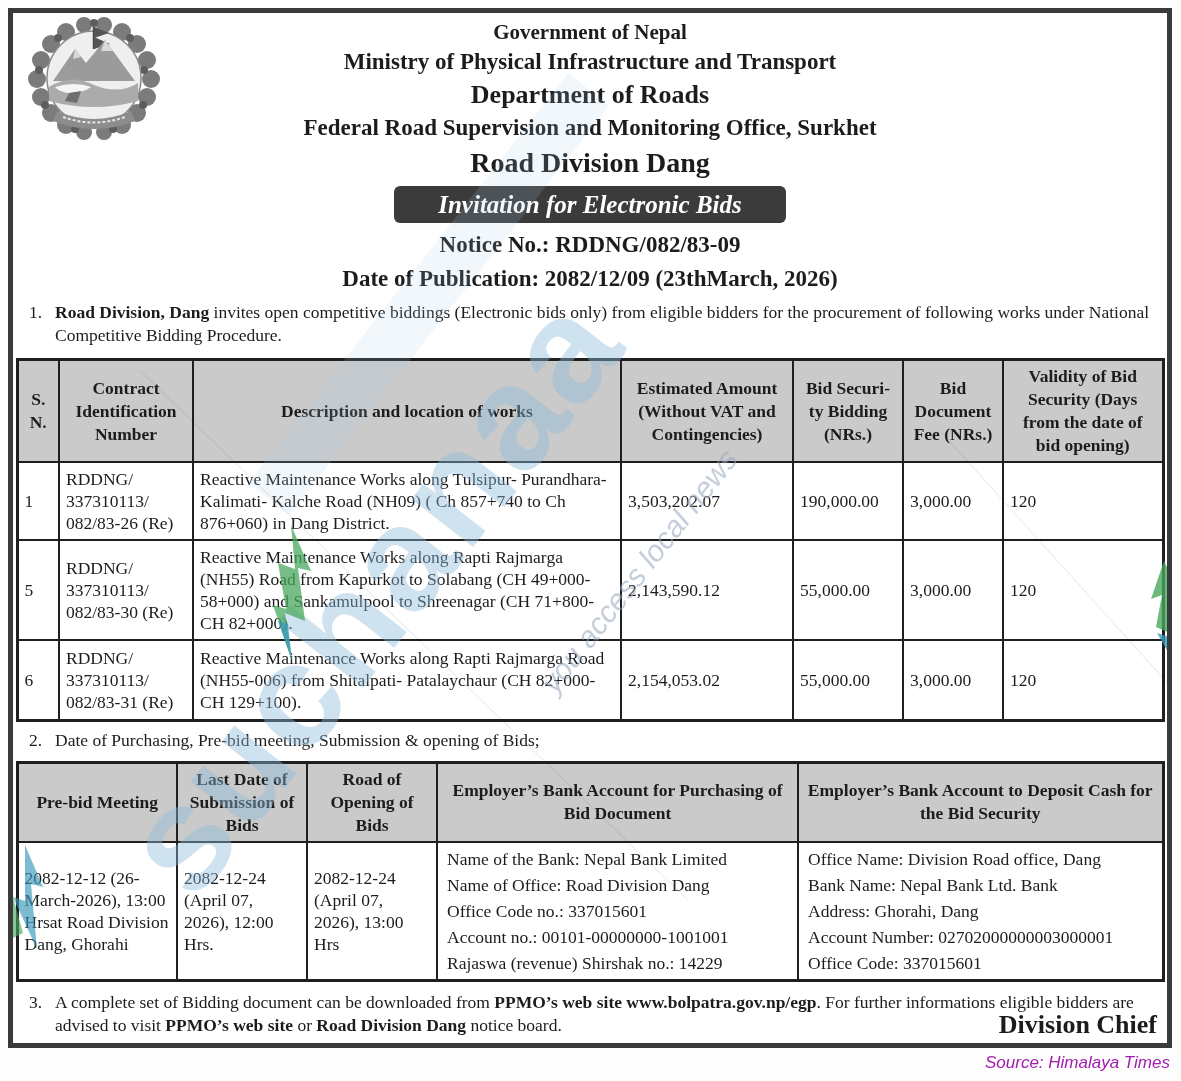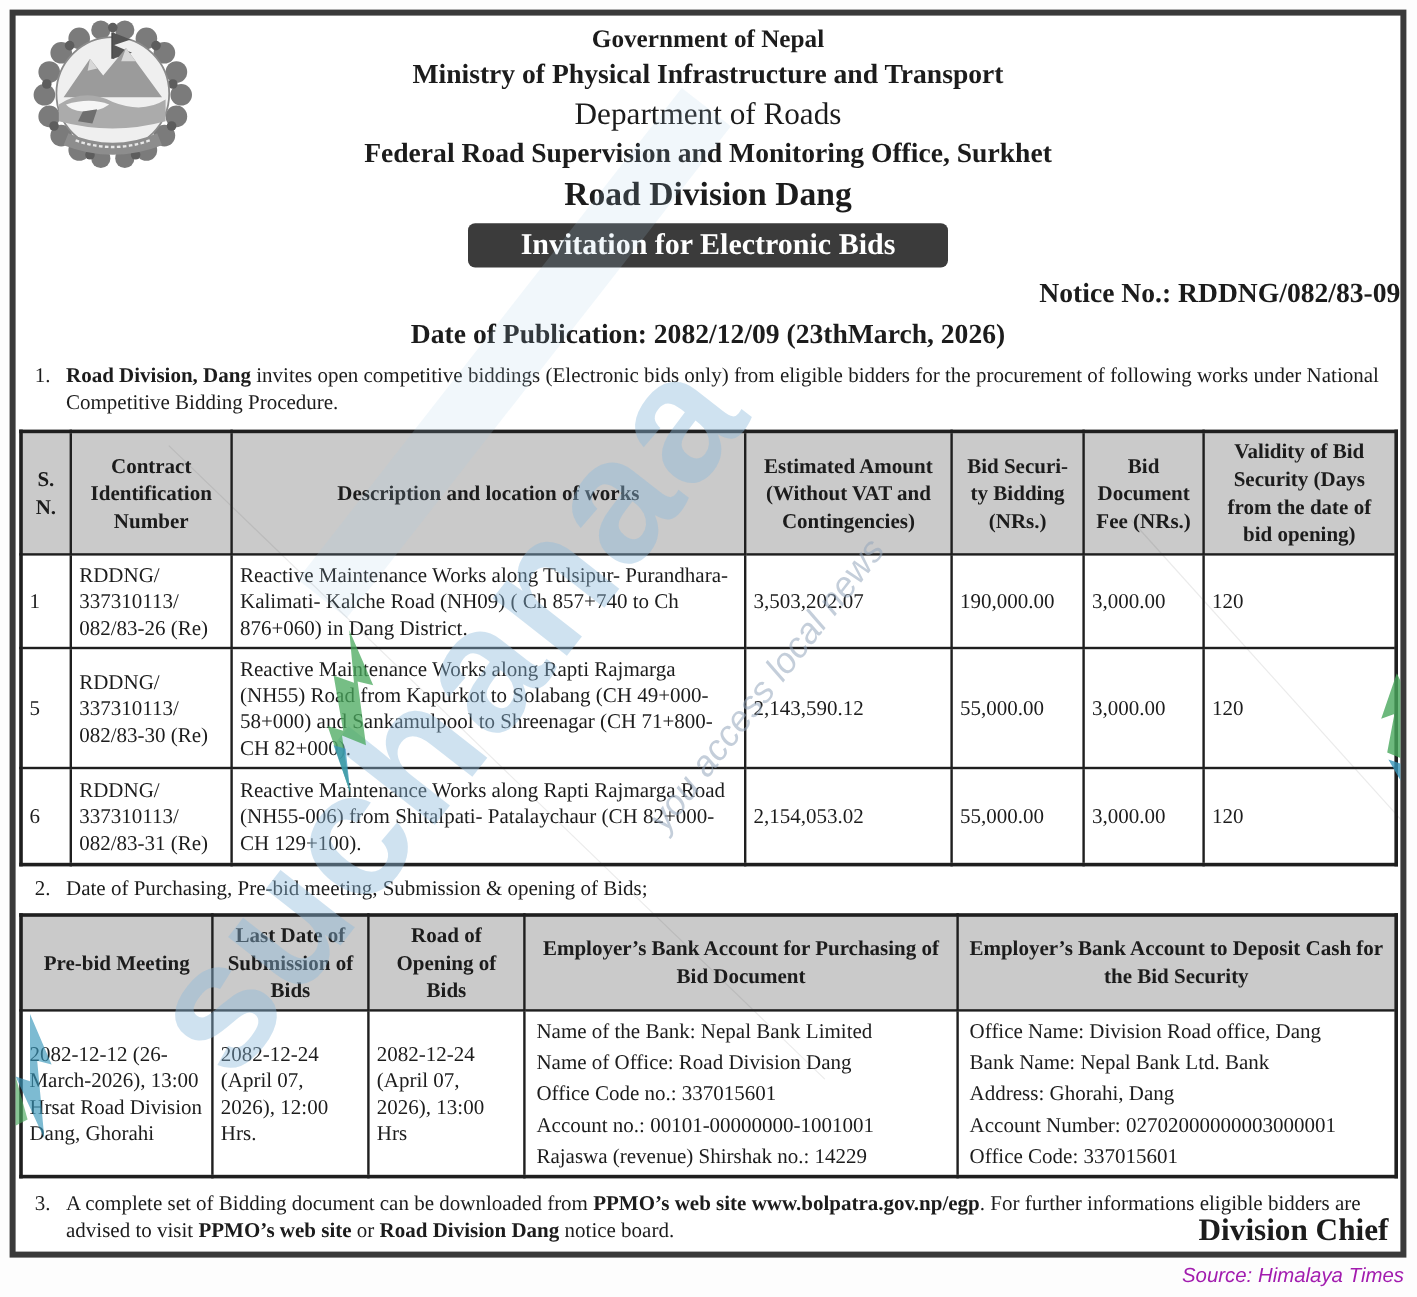--- a/index.html
+++ b/index.html
@@ -25,27 +25,27 @@
   .wm-arrow-left{left:252px;top:512px;}
   .wm-arrow-right{left:1128px;top:548px;width:46px;height:110px;}
   .wm-arrow-bottom{left:-10px;top:832px;width:44px;height:104px;}
   
   .emblem{position:absolute;left:12px;top:2px;z-index:2;}
   
   .content{position:relative;z-index:3;}
   .hdr{text-align:center;padding-top:6px;}
   .hl0{font-size:21px;font-weight:bold;line-height:27px;}
   .hl1{font-size:23px;font-weight:bold;line-height:32px;}
-  .hl2{font-size:26px;font-weight:normal;line-height:34px;}
+  .hl2{font-size:26px;font-weight:bold;line-height:34px;}
   .hl3{font-size:23px;font-weight:bold;line-height:32px;}
   .hl4{font-size:28px;font-weight:bold;line-height:37px;}
-  .banner-row{text-align:center;margin-top:5px;}
+  .banner-row{text-align:center;margin-top:5px;font-style:italic;}
   .banner{display:inline-block;background:#3b3b3b;color:#ffffff;font-weight:bold;
           font-size:25px;line-height:27px;padding:5px 44px;border-radius:6px;}
-  .notice-no{font-size:23px;font-weight:bold;line-height:30px;margin-top:7px;text-align:right;}
+  .notice-no{font-size:23px;font-weight:bold;line-height:30px;margin-top:7px;text-align:center;}
   .pub-date{font-size:23px;font-weight:bold;line-height:30px;margin-top:4px;text-align:center;}
   
   .clause{position:relative;margin:7px 14px 0 16px;font-size:17.5px;line-height:23px;
           padding-left:26px;text-align:left;}
   .clause .num{position:absolute;left:0;top:0;}
   .c3{margin-top:9px;}
   
   table{border-collapse:collapse;table-layout:fixed;margin:0 auto;width:1146px;
         border:3px solid #1f1f1f;background:transparent;}
   .t1{margin-top:11px;}

